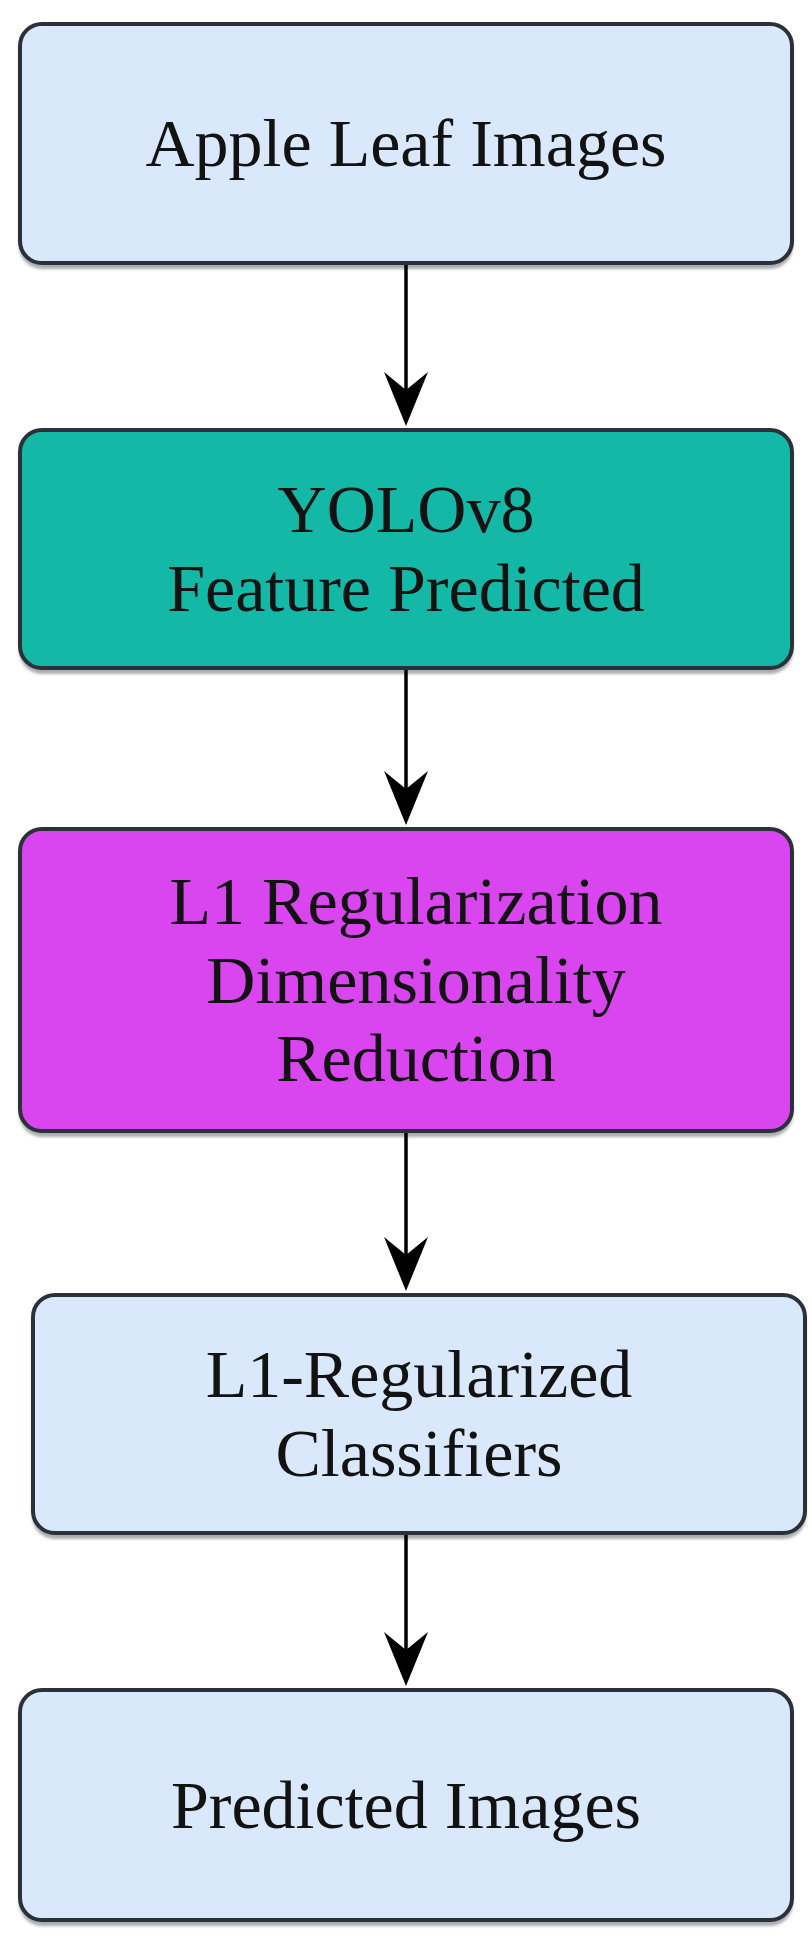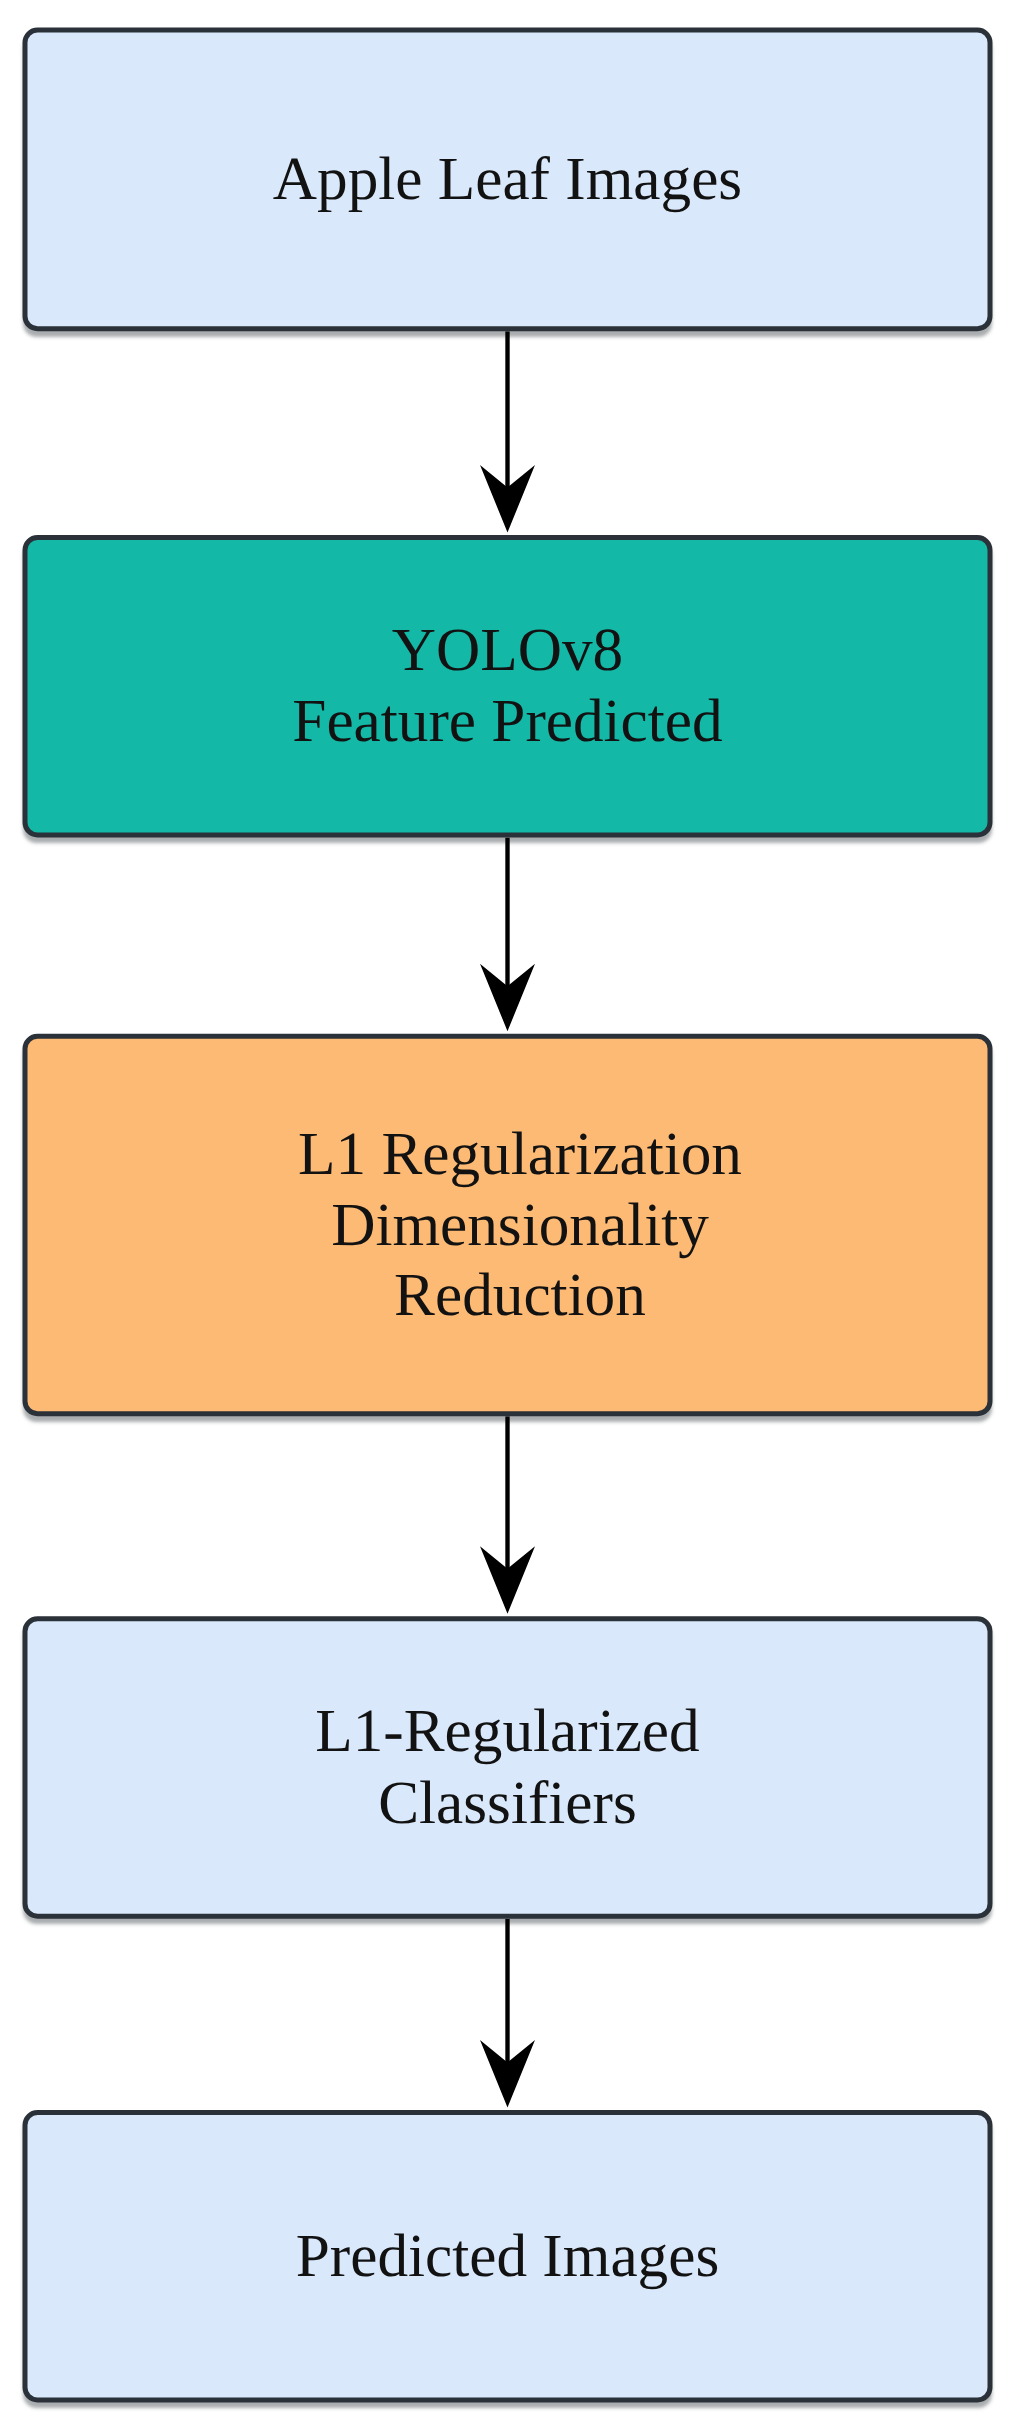--- a/index.html
+++ b/index.html
@@ -14,29 +14,29 @@
     background: #ffffff;
     font-family: "Liberation Serif", "DejaVu Serif", serif;
     overflow: hidden;
   }
   .node {
     position: absolute;
     left: 18px;
     width: 776px;
     box-sizing: border-box;
     border: 4px solid #2b3138;
-    border-radius: 12px;
+    border-radius: 24px;
     box-shadow: 0 5px 3px -1px rgba(100,105,110,0.55);
     display: flex;
     flex-direction: column;
     align-items: center;
     justify-content: center;
     text-align: center;
     color: #121212;
-    font-size: 49px;
+    font-size: 68px;
     line-height: 1.16;
   }
   .node .line {
     display: block;
     white-space: nowrap;
   }
   .node-1 { top: 22px;   height: 243px; }
   .node-2 { top: 428px;  height: 242px; }
   .node-3 { top: 827px;  height: 306px; }
   .node-4 { top: 1293px; height: 242px; }
@@ -72,32 +72,32 @@
   <div class="node node-2" style="background-color: #14b8a6;">
     <span class="line">YOLOv8</span>
     <span class="line">Feature Predicted</span>
   </div>
 
   <svg class="arrow arrow-2" viewBox="0 0 60 157" xmlns="http://www.w3.org/2000/svg">
     <line x1="30" y1="0" x2="30" y2="121"></line>
     <polygon points="30,155 8,101 30,119 52,101"></polygon>
   </svg>
 
-  <div class="node node-3" style="background-color: #fdba74; padding-left: 20px;">
+  <div class="node node-3" style="background-color: #d946ef; padding-left: 20px;">
     <span class="line">L1 Regularization</span>
     <span class="line">Dimensionality</span>
     <span class="line">Reduction</span>
   </div>
 
   <svg class="arrow arrow-3" viewBox="0 0 60 160" xmlns="http://www.w3.org/2000/svg">
     <line x1="30" y1="0" x2="30" y2="124"></line>
     <polygon points="30,158 8,104 30,122 52,104"></polygon>
   </svg>
 
-  <div class="node node-4" style="background-color: rgb(217, 232, 250);">
+  <div class="node node-4" style="background-color: rgb(217, 232, 250); margin-left: 13px;">
     <span class="line">L1-Regularized</span>
     <span class="line">Classifiers</span>
   </div>
 
   <svg class="arrow arrow-4" viewBox="0 0 60 153" xmlns="http://www.w3.org/2000/svg">
     <line x1="30" y1="0" x2="30" y2="117"></line>
     <polygon points="30,151 8,97 30,115 52,97"></polygon>
   </svg>
 
   <div class="node node-5" style="background-color: rgb(217, 232, 250);">

